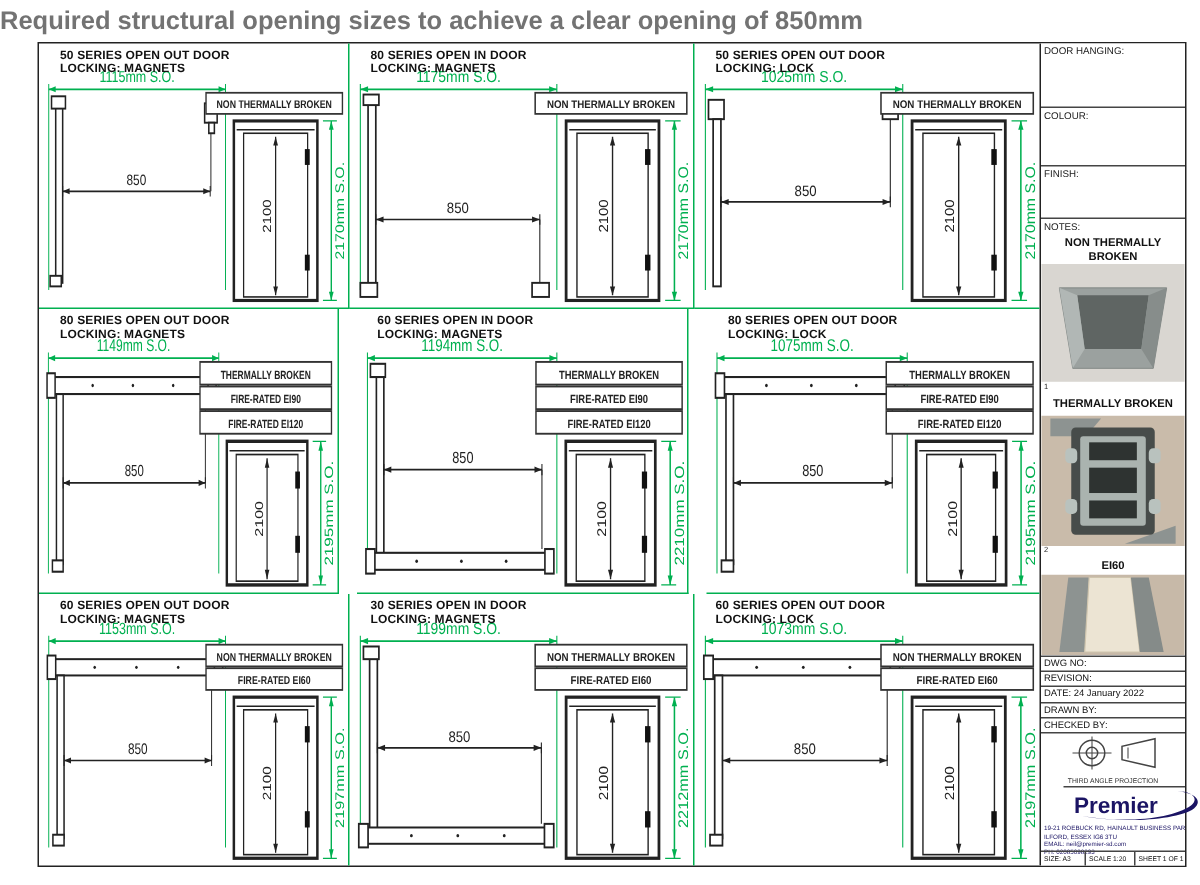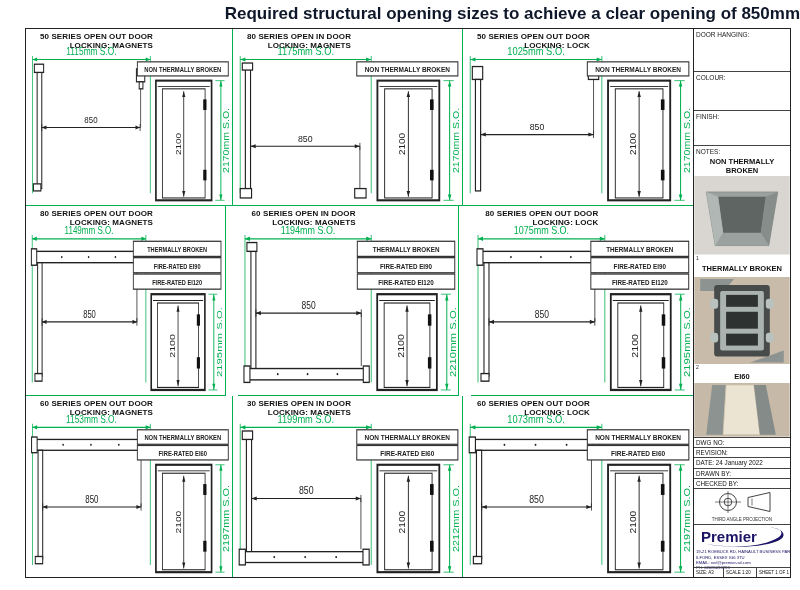--- a/index.html
+++ b/index.html
@@ -1,35 +1,35 @@
 <!DOCTYPE html>
 <html><head>
 <meta charset="utf-8">
 <style>
   html,body{margin:0;padding:0;background:#fff;}
   body{width:800px;height:590px;position:relative;font-family:"Liberation Sans",sans-serif;color:#111;overflow:hidden;}
-  .title{position:absolute;top:4px;left:0;width:100%;text-align:right;font-size:17px;font-weight:bold;color:#0f172a;}
+  .title{position:absolute;top:4px;left:0;width:100%;text-align:left;font-size:17px;font-weight:bold;color:#737373;}
   .sheet{position:absolute;left:25px;top:28px;width:764px;height:548px;border:1px solid #222;display:flex;}
-  .cells{width:667px;height:548px;display:flex;flex-direction:column;text-align:right;}
+  .cells{width:667px;height:548px;display:flex;flex-direction:column;}
   .grid-row{display:flex;width:100%;}
   .cell{position:relative;box-sizing:border-box;border-right:1px solid #00b050;border-bottom:1px solid #00b050;}
   .cell:last-child{border-right:none;}
   .grid-row:last-child .cell{border-bottom:none;}
   .cell-header{position:absolute;top:3px;left:14px;font-size:8px;font-weight:bold;line-height:1.15;z-index:2;letter-spacing:.1px;}
   .cell svg{position:absolute;left:0;top:0;width:100%;height:100%;}
   svg text{font-family:"Liberation Sans",sans-serif;}
   .sidebar{width:97px;box-sizing:border-box;border-left:1px solid #222;display:flex;flex-direction:column;background:#fff;}
   .sb-sec{box-sizing:border-box;border-bottom:1px solid #444;padding:2px 0 0 2px;font-size:6.5px;color:#222;}
   .note-caption{font-size:7.5px;font-weight:bold;text-align:center;line-height:1.1;padding-top:1px;}
   .note-foot{font-size:5px;padding-left:2px;color:#222;}
   .note-photo{display:block;margin:0 auto;}
   .tb-row{box-sizing:border-box;border-top:1px solid #444;font-size:6.3px;padding:1px 0 0 2px;white-space:nowrap;overflow:hidden;}
   .tb-proj{box-sizing:border-box;border-top:1px solid #444;text-align:center;}
   .tb-proj-caption{font-size:4.5px;color:#333;margin-top:-2px;}
-  .tb-logo{box-sizing:border-box;border-top:1px solid #444;text-align:center;}
+  .tb-logo{box-sizing:border-box;border-top:1px solid #444;text-align:center;margin-left:15px;}
   .tb-addr{box-sizing:border-box;padding:1px 0 0 2px;}
   .tb-addr div{font-size:4.2px;color:#1b1464;line-height:1.3;white-space:nowrap;overflow:hidden;}
   .tb-foot{box-sizing:border-box;border-top:1px solid #444;display:flex;height:10px;}
   .tb-foot div{box-sizing:border-box;font-size:4.5px;padding:1.5px 0 0 2px;border-right:1px solid #444;white-space:nowrap;overflow:hidden;}
   .tb-foot div:nth-child(1){width:30px;}
   .tb-foot div:nth-child(2){width:33px;}
   .tb-foot div:nth-child(3){width:33px;border-right:none;}
 </style>
 </head>
 <body>

